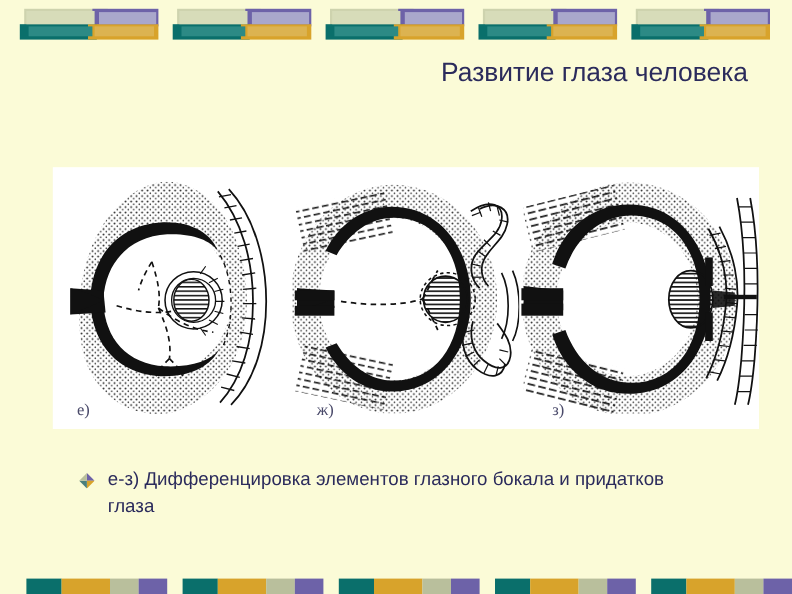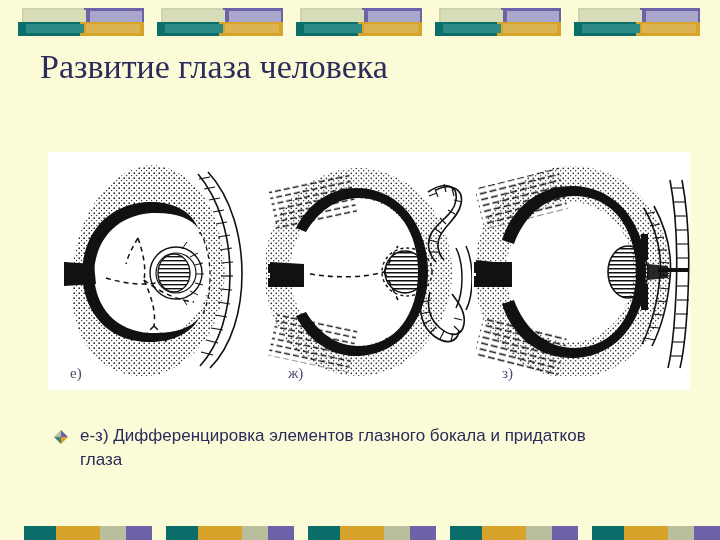--- a/index.html
+++ b/index.html
@@ -116,26 +116,26 @@
   .bbar-unit .q2 { left: 32px; width: 44px; background: #d8a32b; }
   .bbar-unit .q3 { left: 76px; width: 26px; background: #b9bf9c; }
   .bbar-unit .q4 { left: 102px; width: 26px; background: #6d62a8; }
 
   
   .slide-title {
     position: absolute;
     top: 48px;
     left: 40px;
     width: 640px;
-    text-align: left;
+    text-align: right;
     color: #2b2b5c;
-    font-size: 34px;
+    font-size: 24px;
     line-height: 38px;
     font-weight: normal;
-    font-family: Liberation Serif, serif;
+    font-family: Liberation Sans, sans-serif;
   }
   .slide-title .l1, .slide-title .l2 { display: block; }
 
   
   .figure-panel {
     position: absolute;
     left: 48px;
     top: 152px;
     width: 642px;
     height: 238px;
@@ -158,21 +158,21 @@
     font-size: 15px;
     font-family: "Liberation Serif", serif;
   }
   .fig-a .fig-label { left: 22px; }
   .fig-b .fig-label { left: 28px; }
   .fig-c .fig-label { left: 30px; }
 
   
   .bullet-row {
     position: absolute;
-    left: 54px;
+    left: 72px;
     top: 424px;
     width: 600px;
     display: flex;
     align-items: flex-start;
   }
   .bullet-marker {
     width: 14px;
     height: 14px;
     margin-top: 6px;
     margin-right: 12px;

